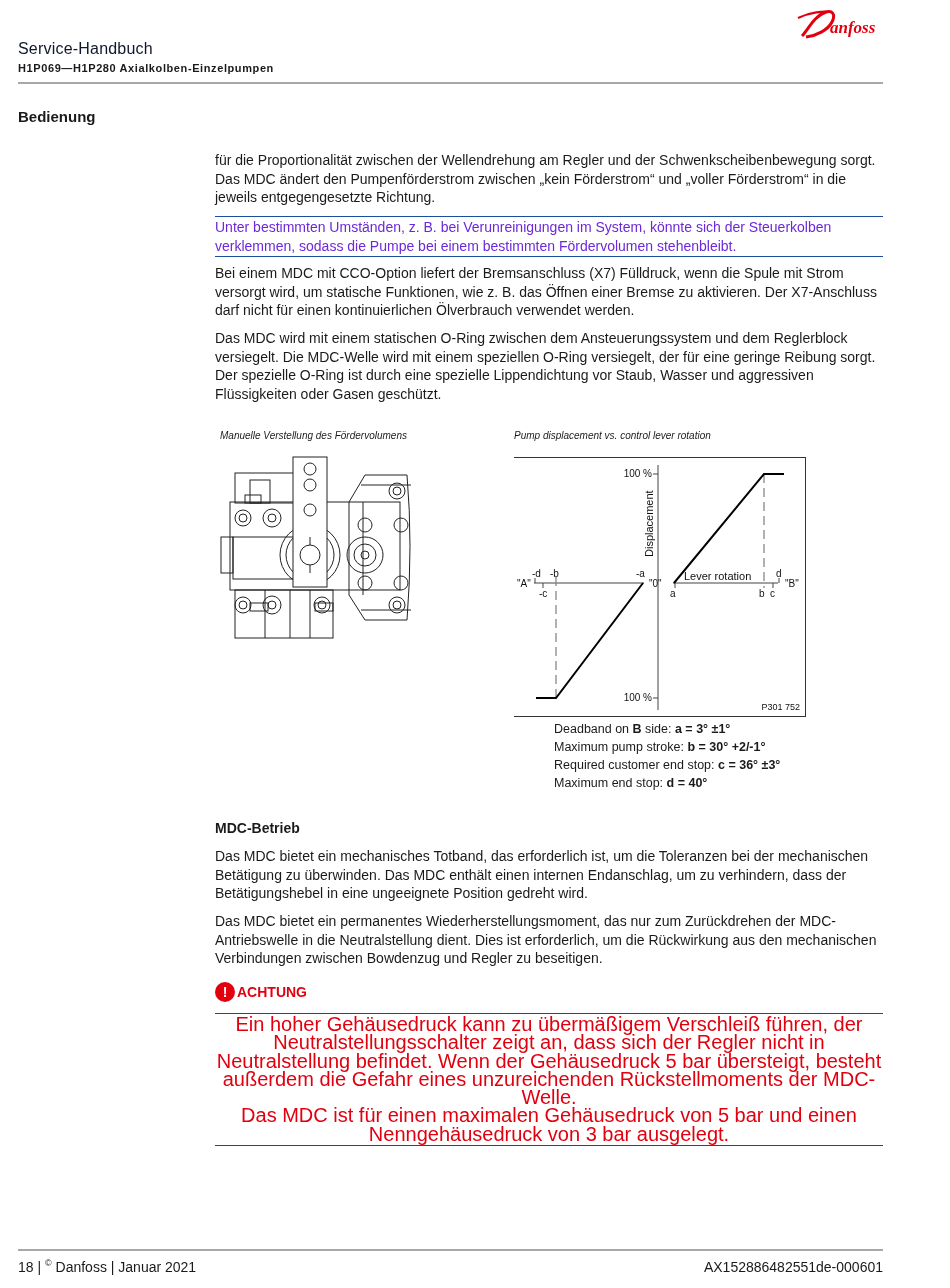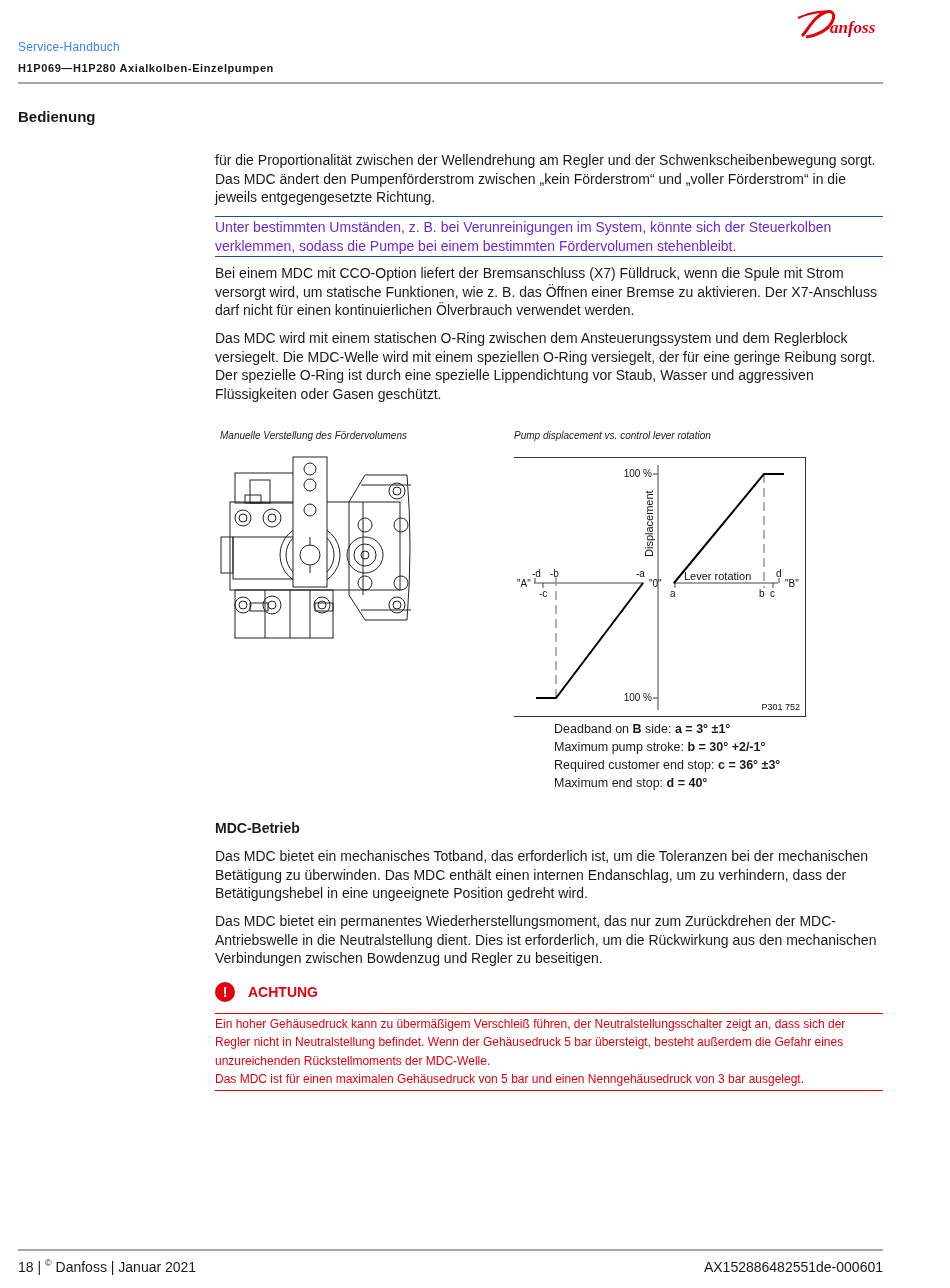--- a/index.html
+++ b/index.html
@@ -1,38 +1,38 @@
 <!DOCTYPE html>
 <html><head>
 <meta charset="utf-8">
 <style>
   html, body { margin:0; padding:0; background:#ffffff; }
   body { width:950px; height:1288px; position:relative; overflow:hidden;
          font-family:"Liberation Sans", sans-serif; color:#1a1a1a; }
   .abs { position:absolute; }
-  .hdr-sub { left:18px; top:40px; font-size:12px; color:#3b82f6; letter-spacing:0.2px; }
+  .hdr-sub { left:18px; top:40px; font-size:16px; color:#0f172a; letter-spacing:0.2px; }
   .hdr-title { left:18px; top:62px; font-size:11px; font-weight:bold; color:#1a1a1a; letter-spacing:0.6px; }
   .hdr-rule { left:18px; top:82px; width:865px; height:2px; background:#a8a8a8; }
   .logo { left:796px; top:6px; width:88px; height:36px; }
   .section { left:18px; top:108px; font-size:15px; font-weight:bold; }
   .body { left:215px; width:668px; font-size:14px; line-height:18.6px; color:#1a1a1a; }
   .body p { margin:0; }
   .note { left:215px; width:668px; top:216px; border-top:1.5px solid #1b4f9c; border-bottom:1.5px solid #1b4f9c;
           color:#6d28d9; font-size:14px; line-height:18.6px; padding:1px 0 1px 0; }
   .caption { font-style:italic; font-size:10px; color:#1a1a1a; }
   .chart-box { left:514px; top:457px; width:291px; height:258px; border-top:1px solid #333; border-right:1.5px solid #333; border-bottom:1.5px solid #333; }
   .chart-notes { left:554px; top:720px; font-size:12.5px; line-height:18px; }
   .chart-notes b { font-weight:bold; }
   .sub-h { left:215px; top:820px; font-size:14px; font-weight:bold; }
   .warn-head { left:215px; top:982px; display:flex; align-items:center; }
   .warn-icon { width:20px; height:20px; border-radius:50%; background:#e2000f; color:#fff; font-weight:bold;
                font-size:14px; display:flex; align-items:center; justify-content:center; }
-  .warn-label { margin-left:13px; color:#e2000f; font-weight:bold; font-size:14px; }
+  .warn-label { margin-left:2px; color:#e2000f; font-weight:bold; font-size:14px; }
   .warn-box { left:215px; top:1013px; width:668px; border-top:1.5px solid #e2000f; border-bottom:1px solid #e2000f;
-              color:#e2000f; font-size:12px; line-height:18.3px; padding:1px 0 2px 0; }
+              color:#e2000f; font-size:20px; line-height:18.3px; padding:1px 0 2px 0;text-align:center; }
   .foot-rule { left:18px; top:1249px; width:865px; height:2px; background:#a8a8a8; }
   .foot-left { left:18px; top:1259px; font-size:14px; }
   .foot-right { right:67px; top:1259px; font-size:14px; }
   sup.c { font-size:9px; vertical-align:top; position:relative; top:-1px; }
 </style>
 </head>
 <body>
 
 <svg class="abs logo" viewBox="0 0 88 36">
   <path d="M6 30 C 12 24, 18 10, 30 6 C 36 4, 40 8, 36 16 C 32 24, 20 30, 10 31" stroke="#e2000f" stroke-width="3" fill="none"></path>

